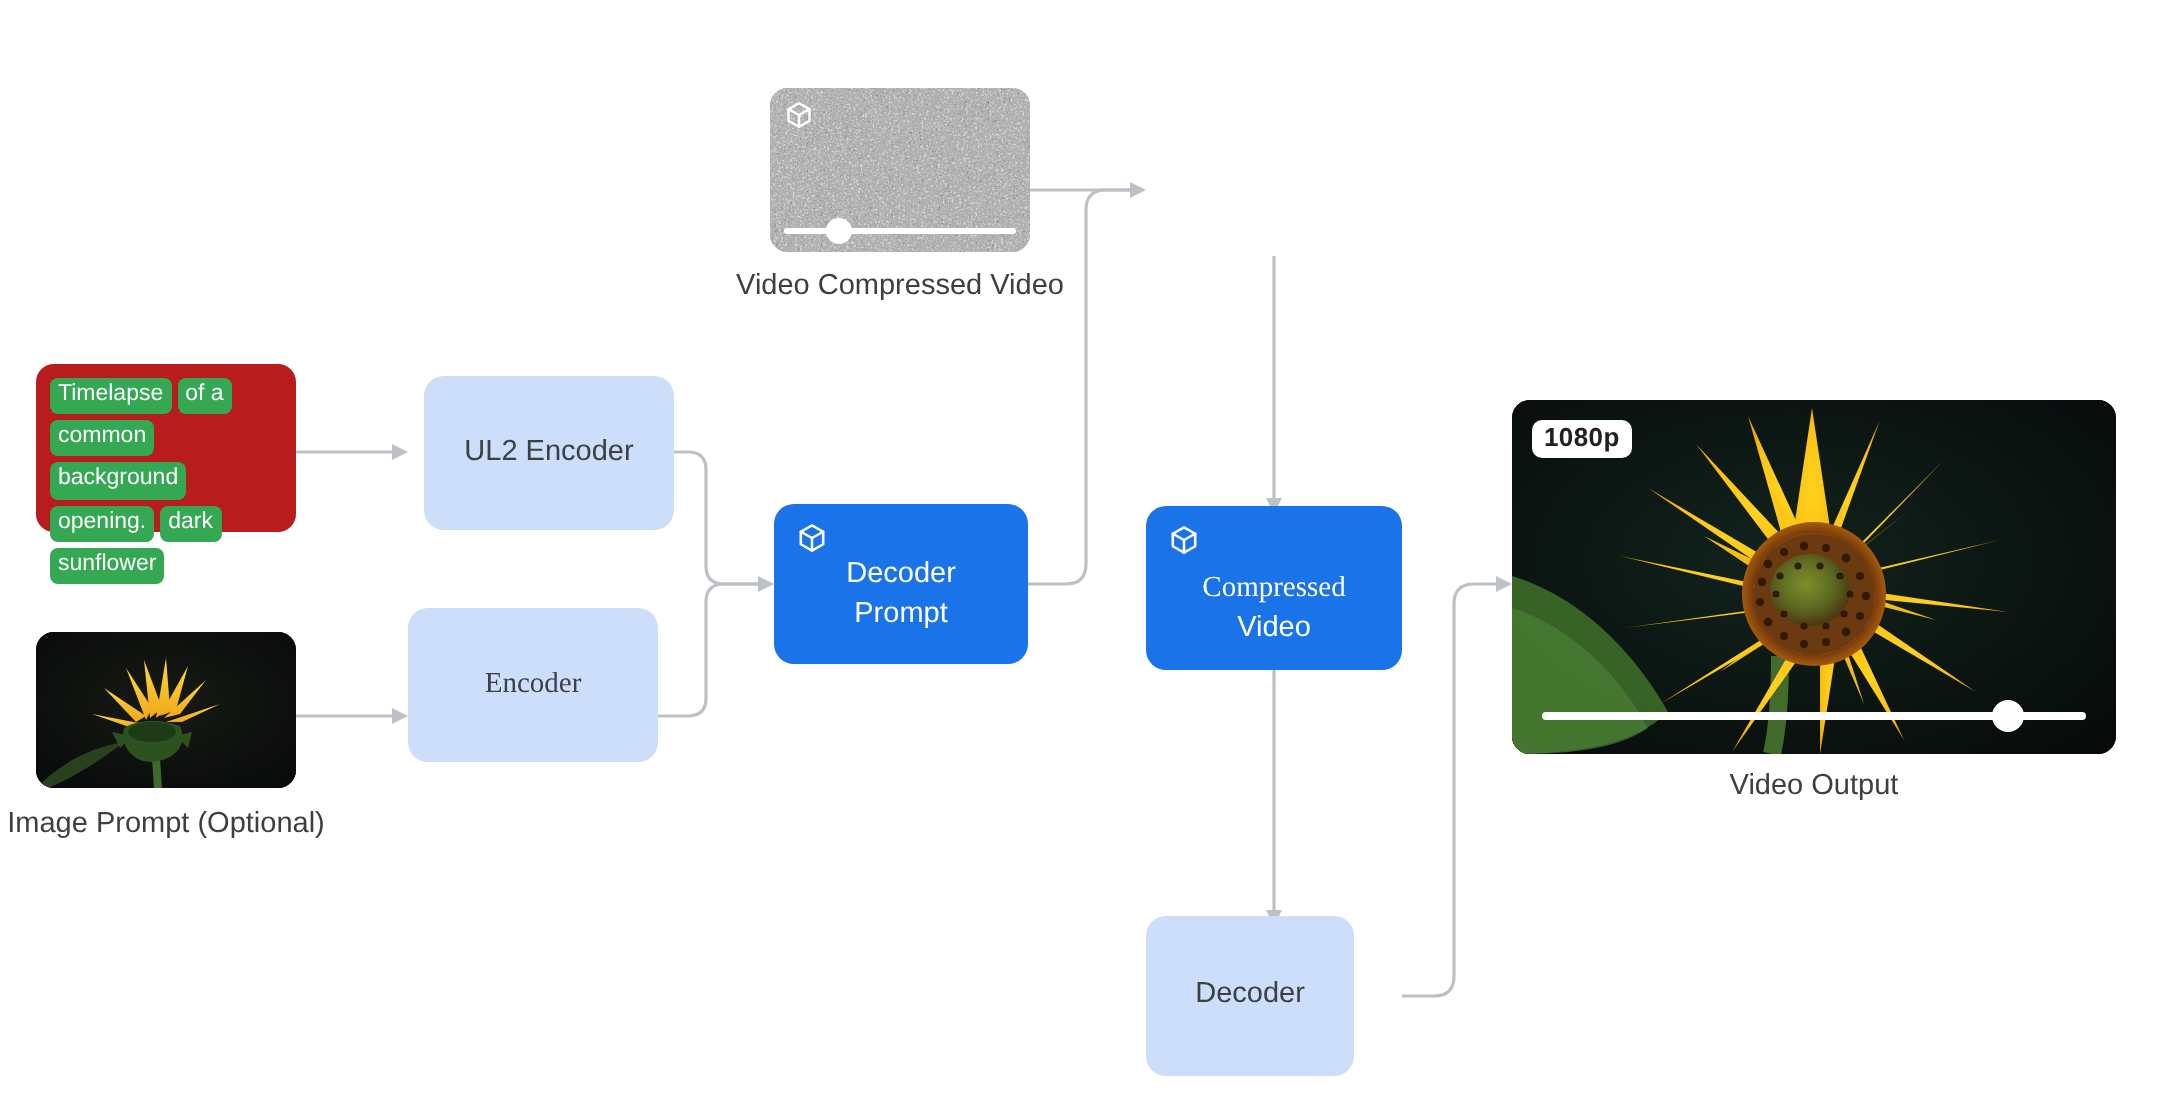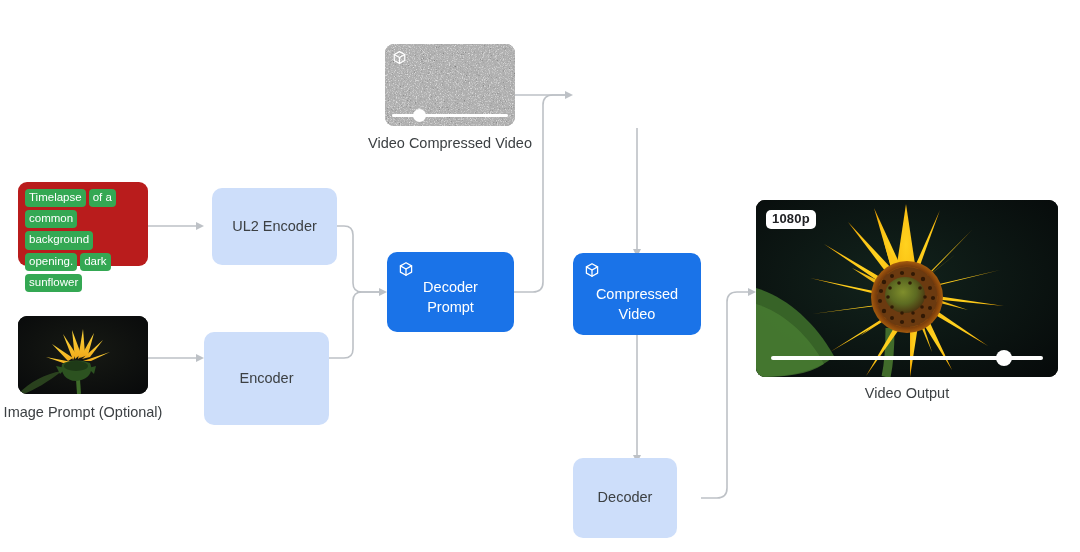--- a/index.html
+++ b/index.html
@@ -180,21 +180,21 @@
   </div>
   <div class="caption" style="left:0px; top:402px; width:166px;">
     <span class="lbl-line">Image Prompt</span>
     <span class="lbl-line">(Optional)</span>
   </div>
 
   <div class="node node-light" style="left:212px; top:188px; width:125px; height:77px;">
     <span>UL2 Encoder</span>
   </div>
 
-  <div class="node node-light" style="left:204px; top:332px; width:125px; height:93px;">
+  <div class="node node-light" style="left:204px; top:304px; width:125px; height:77px;font-family:Liberation Serif, serif;">
     <span>Encoder</span>
   </div>
 
   <div class="thumb noisy" style="left:385px; top:44px; width:130px; height:82px;">
     <svg viewBox="0 0 130 82" preserveAspectRatio="none">
       <defs>
         <filter id="noiseFilter" x="0" y="0" width="100%" height="100%">
           <feTurbulence type="fractalNoise" baseFrequency="0.85" numOctaves="3" seed="7" stitchTiles="stitch"></feTurbulence>
           <feColorMatrix type="saturate" values="0"></feColorMatrix>
           <feComponentTransfer>
@@ -234,21 +234,21 @@
   </div>
 
   <div class="node node-blue" style="left:573px; top:253px; width:128px; height:82px;">
     <span class="cube-icon">
       <svg width="16" height="16" viewBox="0 0 24 24" fill="none" stroke="#ffffff" stroke-width="1.9" stroke-linecap="round" stroke-linejoin="round">
         <path d="M12 2.6 L20.4 7.3 L20.4 16.7 L12 21.4 L3.6 16.7 L3.6 7.3 Z"></path>
         <path d="M3.6 7.3 L12 12 L20.4 7.3"></path>
         <path d="M12 12 L12 21.4"></path>
       </svg>
     </span>
-    <span class="lbl-line" style="margin-top:21px;">Compressed</span>
+    <span class="lbl-line" style="margin-top:21px;font-family:Liberation Serif, serif;">Compressed</span>
     <span class="lbl-line">Video</span>
   </div>
 
   <div class="node node-light" style="left:573px; top:458px; width:104px; height:80px;">
     <span>Decoder</span>
   </div>
 
   <div class="thumb" style="left:756px; top:200px; width:302px; height:177px;">
     <svg viewBox="0 0 302 177" preserveAspectRatio="none">
       <defs>

